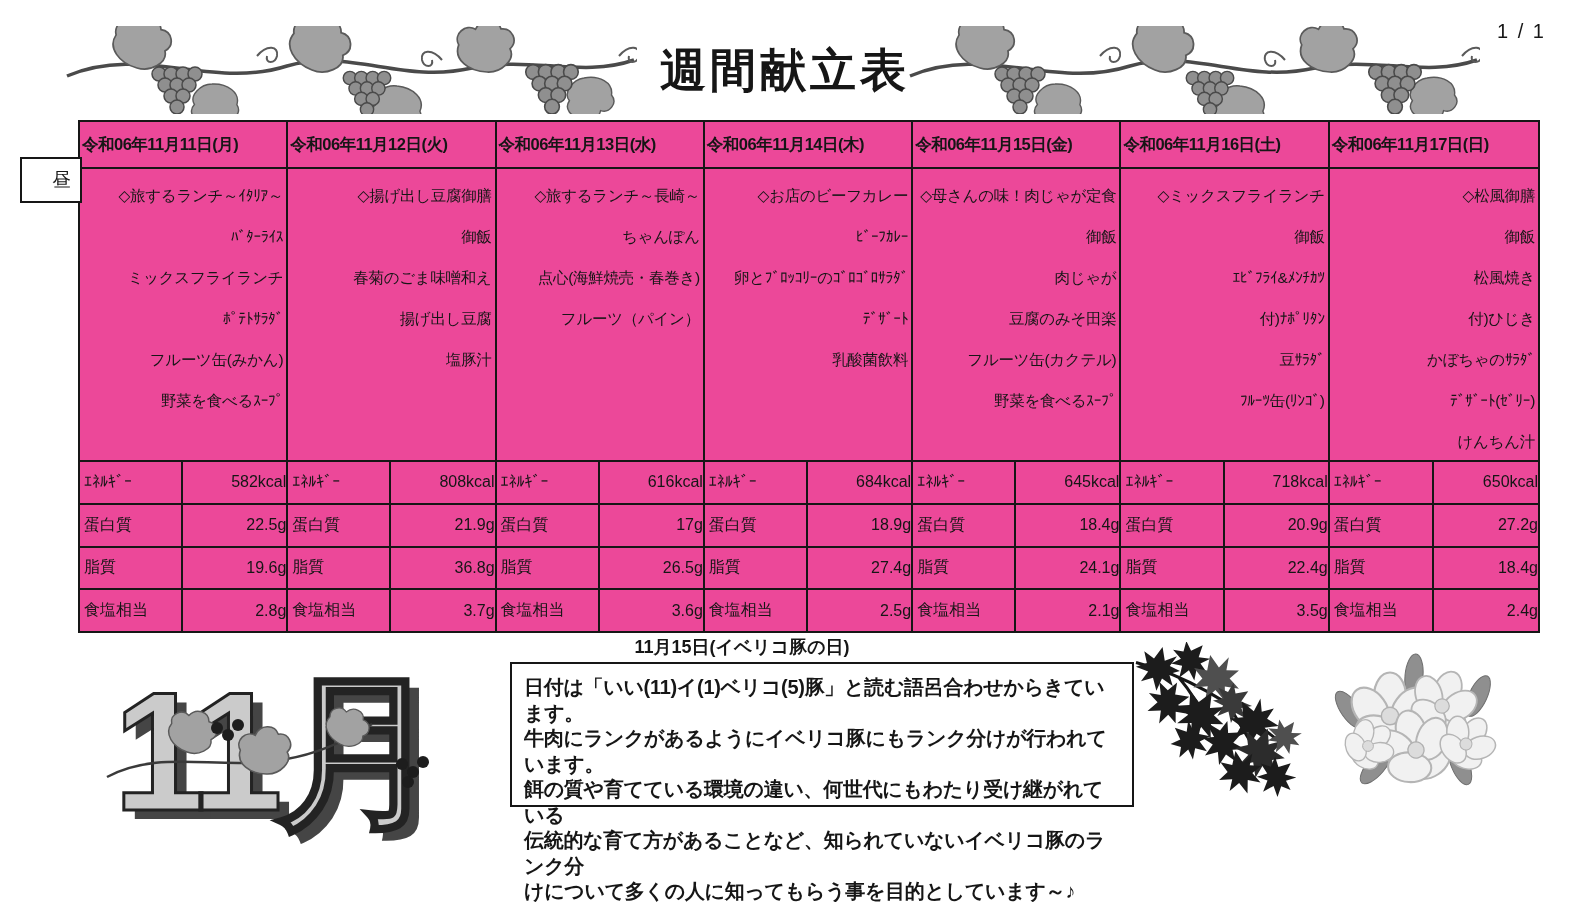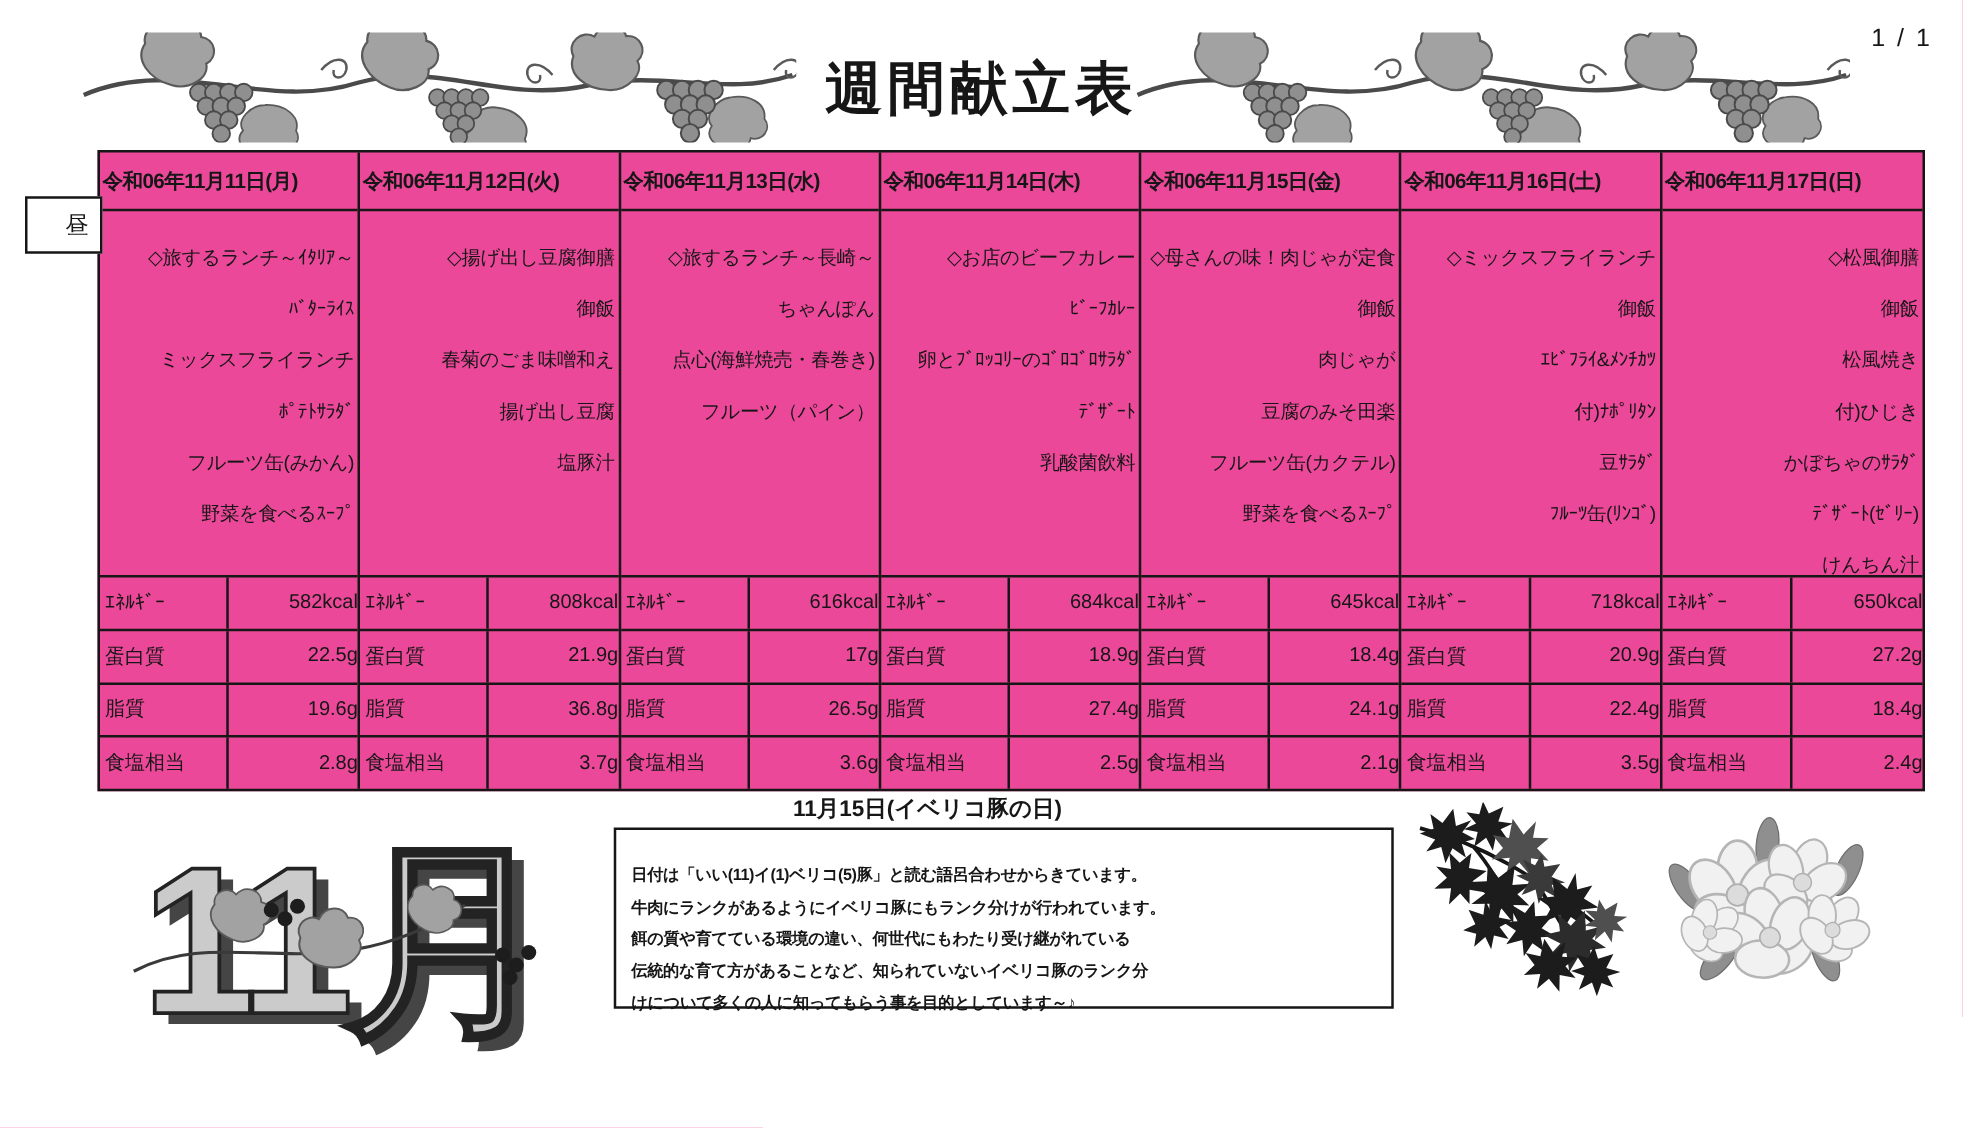--- a/index.html
+++ b/index.html
@@ -23,21 +23,21 @@
     position:absolute; left:78px; top:120px; width:1462px; height:513px;
     display:grid; grid-template-columns:repeat(7,1fr);
     border:2.5px solid #161616; background:#ec4899;text-align:right;
   }
   .day-col { display:flex; flex-direction:column; border-right:2px solid #161616; min-width:0; }
   .day-col:last-child { border-right:none; }
   .day-header {
     height:47px; border-bottom:2px solid #161616; display:flex; align-items:center;
     padding:0 2px; font-size:16.5px; font-weight:bold; letter-spacing:-0.5px; white-space:nowrap;
   }
-  .menu-cell { height:293px; border-bottom:2px solid #161616; padding:17px 3px 0 3px; overflow:hidden; }
+  .menu-cell { height:293px; border-bottom:2px solid #161616; padding:6px 3px 0 3px; overflow:hidden; }
   .menu-item { height:41px; line-height:41px; font-size:15.5px; letter-spacing:-0.3px; white-space:nowrap; }
   .nutri { flex:1; display:flex; flex-direction:column; }
   .nutri-row { flex:1; display:flex; border-bottom:2px solid #161616; min-height:0; }
   .nutri-row:last-child { border-bottom:none; }
   .nutri-label {
     width:50%; border-right:2px solid #161616; display:flex; align-items:center;
     padding-left:4px; font-size:16px; white-space:nowrap;
   }
   .nutri-value {
     flex:1; display:flex; align-items:center; justify-content:flex-end;
@@ -49,23 +49,23 @@
     border:2.5px solid #161616; background:#fff; z-index:3;
     display:flex; align-items:center; justify-content:flex-end;
     padding-right:9px; font-size:19px;
   }
   
   .event-caption {
     position:absolute; top:635px; left:742px; transform:translateX(-50%);
     font-size:18px; font-weight:bold; white-space:nowrap;
   }
   .info-box {
-    position:absolute; left:491px; top:662px; width:624px; height:145px;
-    border:2.5px solid #161616; padding:23px 12px;
-    font-size:13px; font-weight:600; line-height:25.5px;
+    position:absolute; left:510px; top:662px; width:624px; height:145px;
+    border:2.5px solid #161616; padding:11px 12px;
+    font-size:20px; font-weight:600; line-height:25.5px;
     white-space:pre-line; letter-spacing:-0.3px;
   }
   .month-graphic { position:absolute; left:62px; top:652px; width:412px; height:205px; }
   .maple-image   { position:absolute; left:1128px; top:642px; width:190px; height:155px; }
   .flower-image  { position:absolute; left:1318px; top:648px; width:195px; height:150px; }
   .svg-defs { position:absolute; width:0; height:0; }
 </style>
 </head>
 <body>
 

